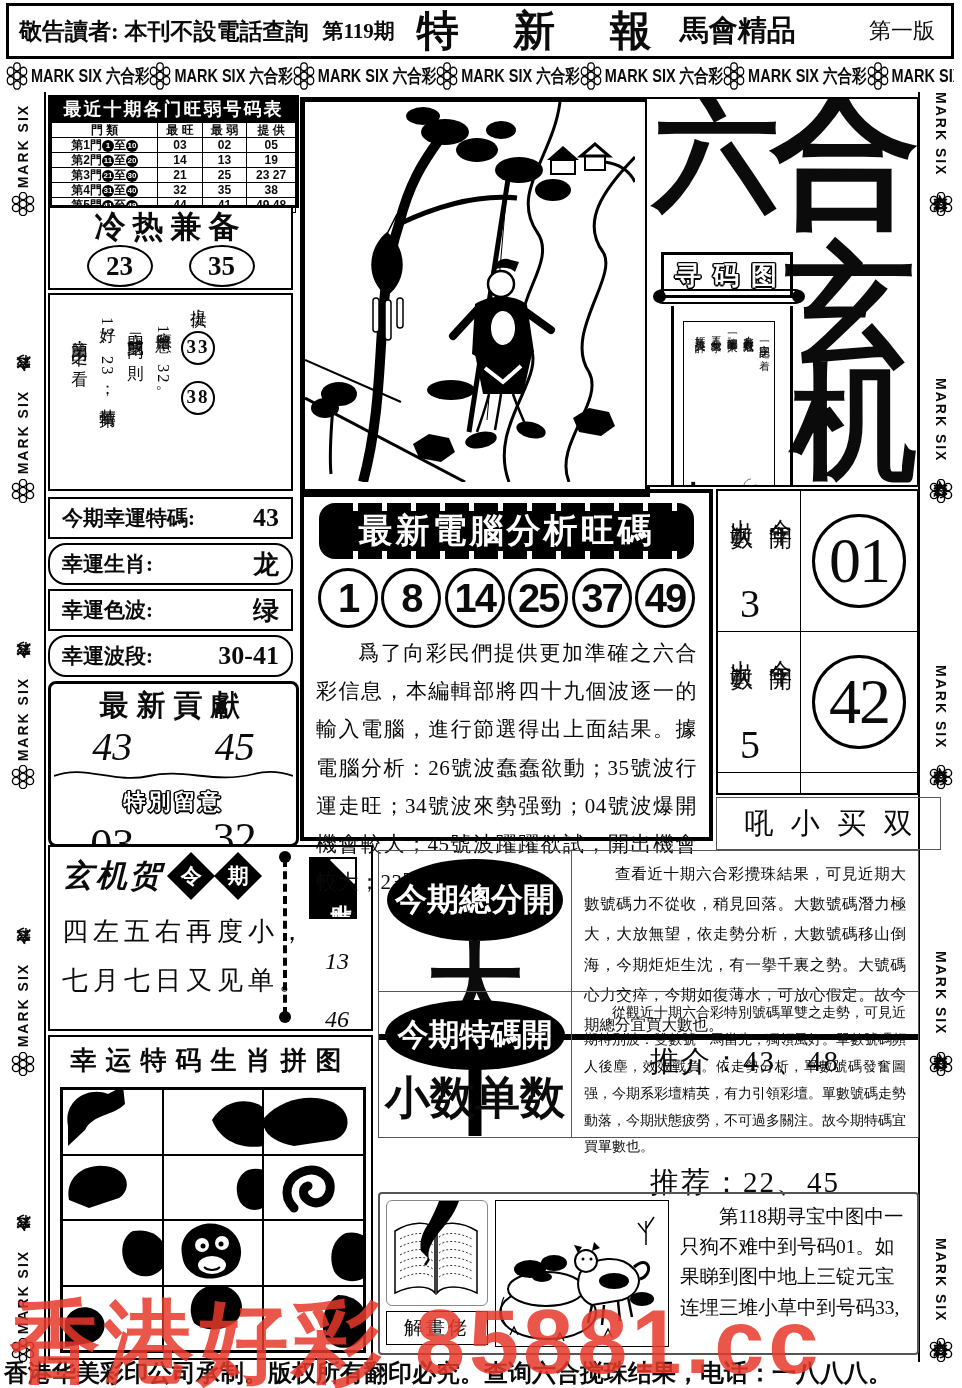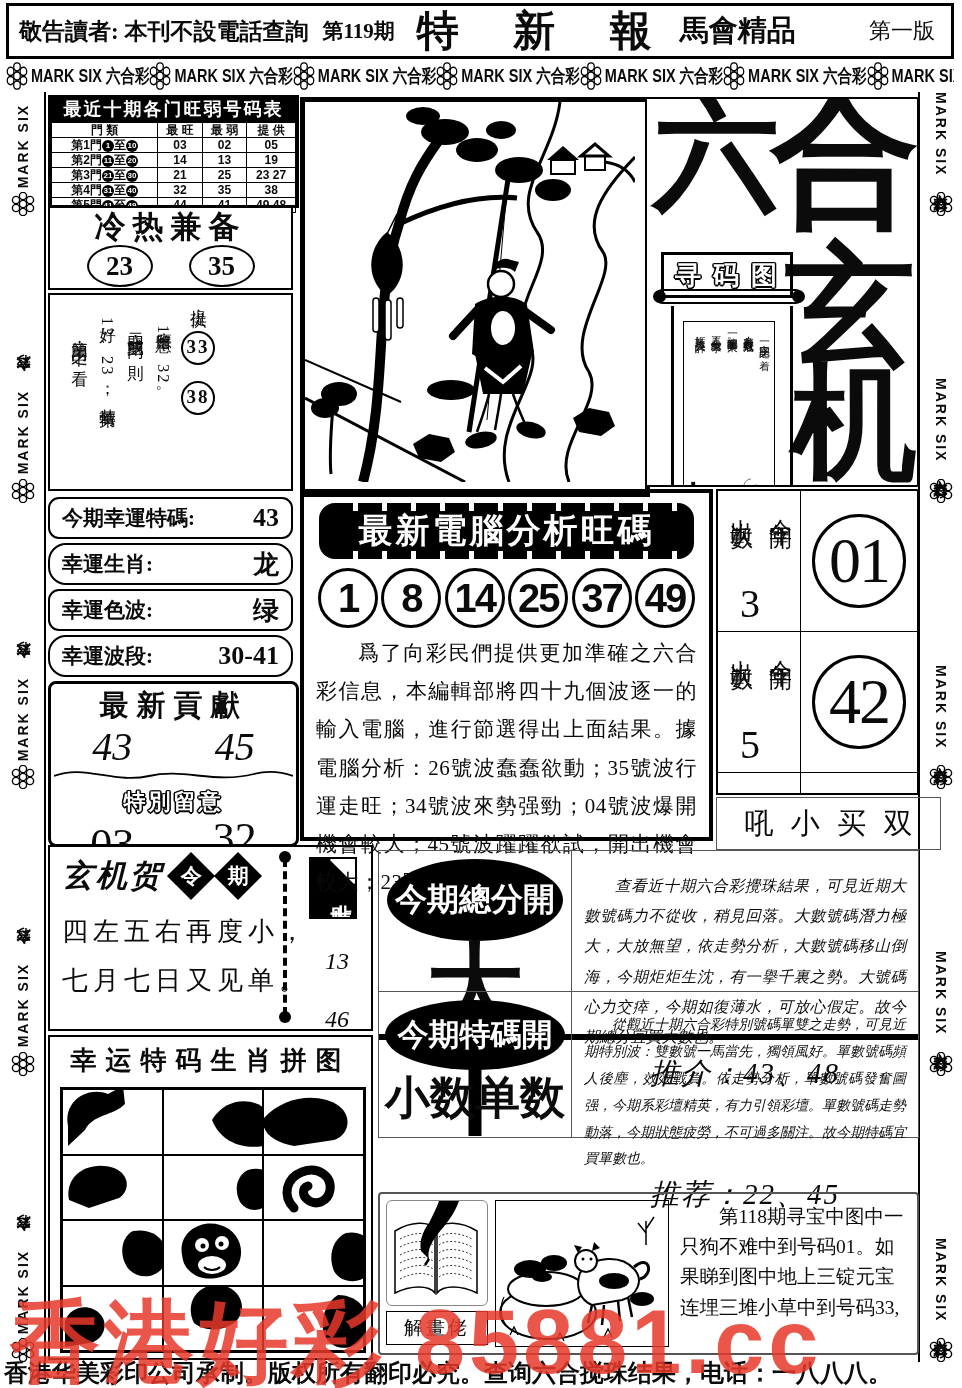--- a/index.html
+++ b/index.html
@@ -53,21 +53,21 @@
   #speccode{left:48px;top:293px;width:245px;height:198px;}
   #speccode .ttl{font-size:35px;font-weight:900;letter-spacing:3px;text-align:center;line-height:1.2;}
   #speccode .vwrap{writing-mode:vertical-rl;height:140px;padding:0 10px;font-size:16.5px;
                    letter-spacing:2px;line-height:1.15;}
   #speccode .vcol{margin-left:9px;}
   .ccir{writing-mode:horizontal-tb;display:inline-block;width:30px;height:30px;border:2px solid #000;
         border-radius:50%;font-size:19px;font-weight:bold;line-height:28px;text-align:center;margin:5px 0;}
 
   
   .luckyrow{left:48px;width:245px;height:42px;display:flex;align-items:center;
-            justify-content:space-between;padding:0 12px;box-sizing:border-box;font-weight:bold;border-radius:11px;}
+            justify-content:space-between;padding:0 12px;box-sizing:border-box;font-weight:bold;}
   .luckyrow .lab{font-size:21px;}
   .luckyrow .val{font-size:26px;}
   .round{border-radius:18px;}
 
   
   #contrib{left:48px;top:681px;width:245px;height:160px;border:3px solid #000;border-radius:8px;
            text-align:center;overflow:hidden;}
   #contrib .ttl{font-size:29px;font-weight:900;letter-spacing:8px;margin-top:2px;}
   #contrib .nums{display:flex;justify-content:space-around;font-size:40px;font-style:italic;
                  line-height:1.05;}
@@ -169,21 +169,21 @@
         box-sizing:border-box;}
   .badge{margin:8px auto 0;background:#000;border-radius:50%;color:#fff;font-weight:900;
         display:flex;align-items:center;justify-content:center;font-family:"Liberation Sans",sans-serif;}
   #total .badge{width:176px;height:82px;font-size:32px;}
   #total .bigone{font-size:98px;font-weight:bold;line-height:1.0;margin-top:0px;}
   #special .badge{width:180px;height:70px;font-size:31px;}
   #special .stem{position:absolute;left:50%;top:66px;transform:translateX(-50%);width:13px;height:78px;
         background:#000;}
   #special .duo{position:absolute;top:76px;left:0;width:100%;display:flex;justify-content:space-between;
         padding:0 6px;box-sizing:border-box;font-size:45px;font-weight:900;}
-  .sect .rp{flex:1;padding:20px 12px 2px;box-sizing:border-box;font-style:italic;}
+  .sect .rp{flex:1;padding:8px 12px 2px;box-sizing:border-box;}
   #total .rp .body{font-size:15.5px;line-height:1.95;text-indent:2em;text-align:justify;}
   #special .rp .body{font-size:14px;line-height:1.92;text-indent:2em;text-align:justify;}
   .recommend{font-size:29px;text-align:center;letter-spacing:2px;margin-top:2px;}
 
   
   #treasure{left:378px;top:1192px;width:541px;height:163px;border:2px solid #555;border-radius:4px;
         display:flex;padding:6px;box-sizing:border-box;gap:7px;}
   #treasure .bookcol{width:102px;display:flex;flex-direction:column;}
   #treasure .bookbox{border:1.5px solid #888;border-radius:6px;height:104px;position:relative;
         overflow:hidden;}

